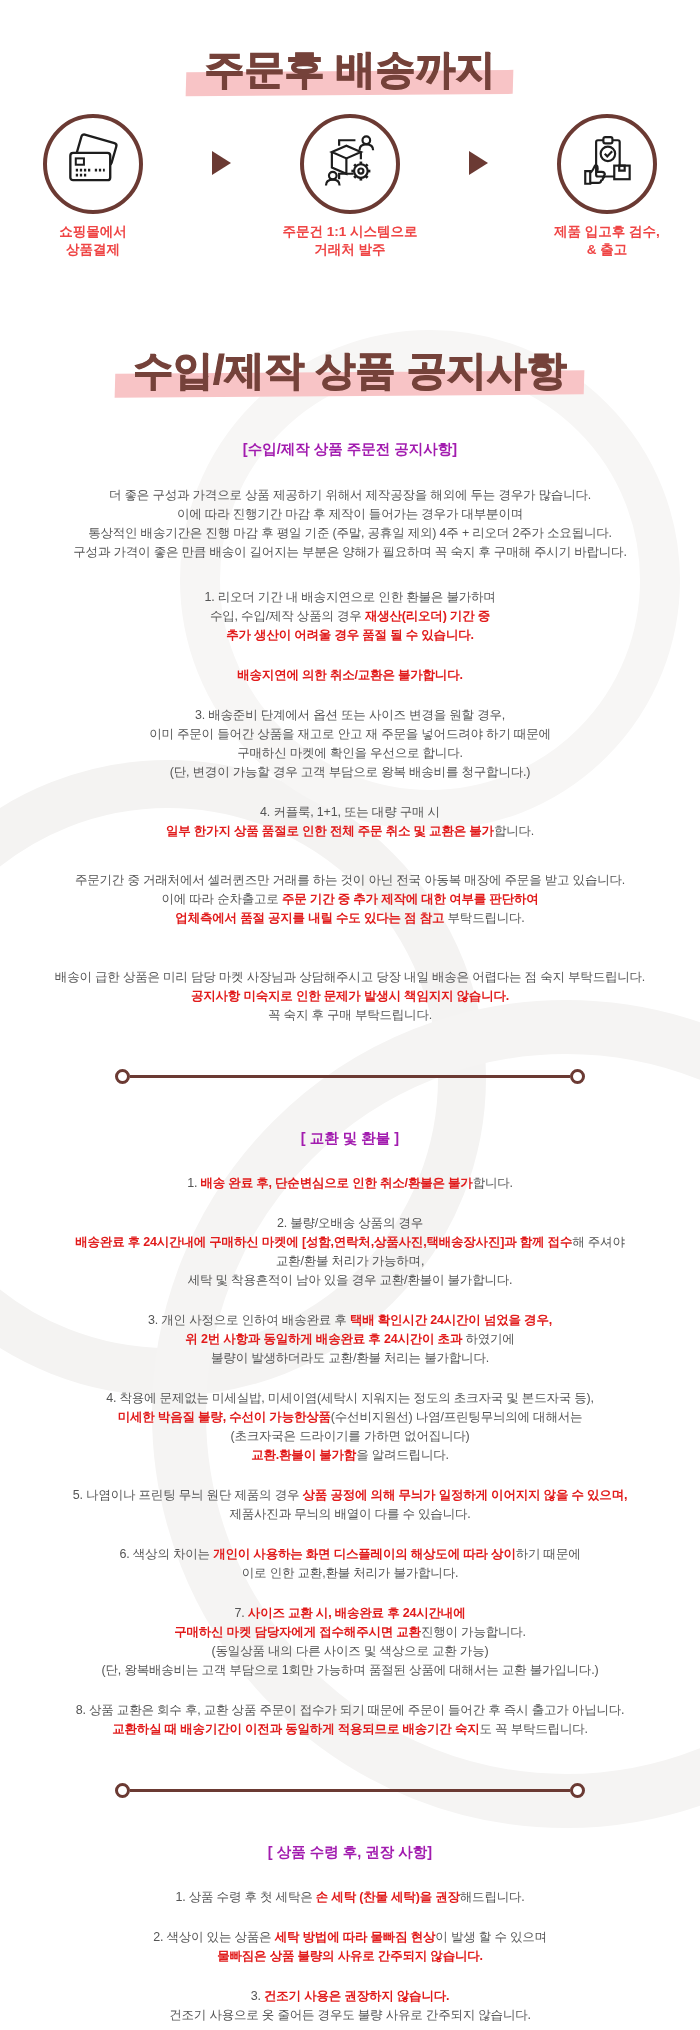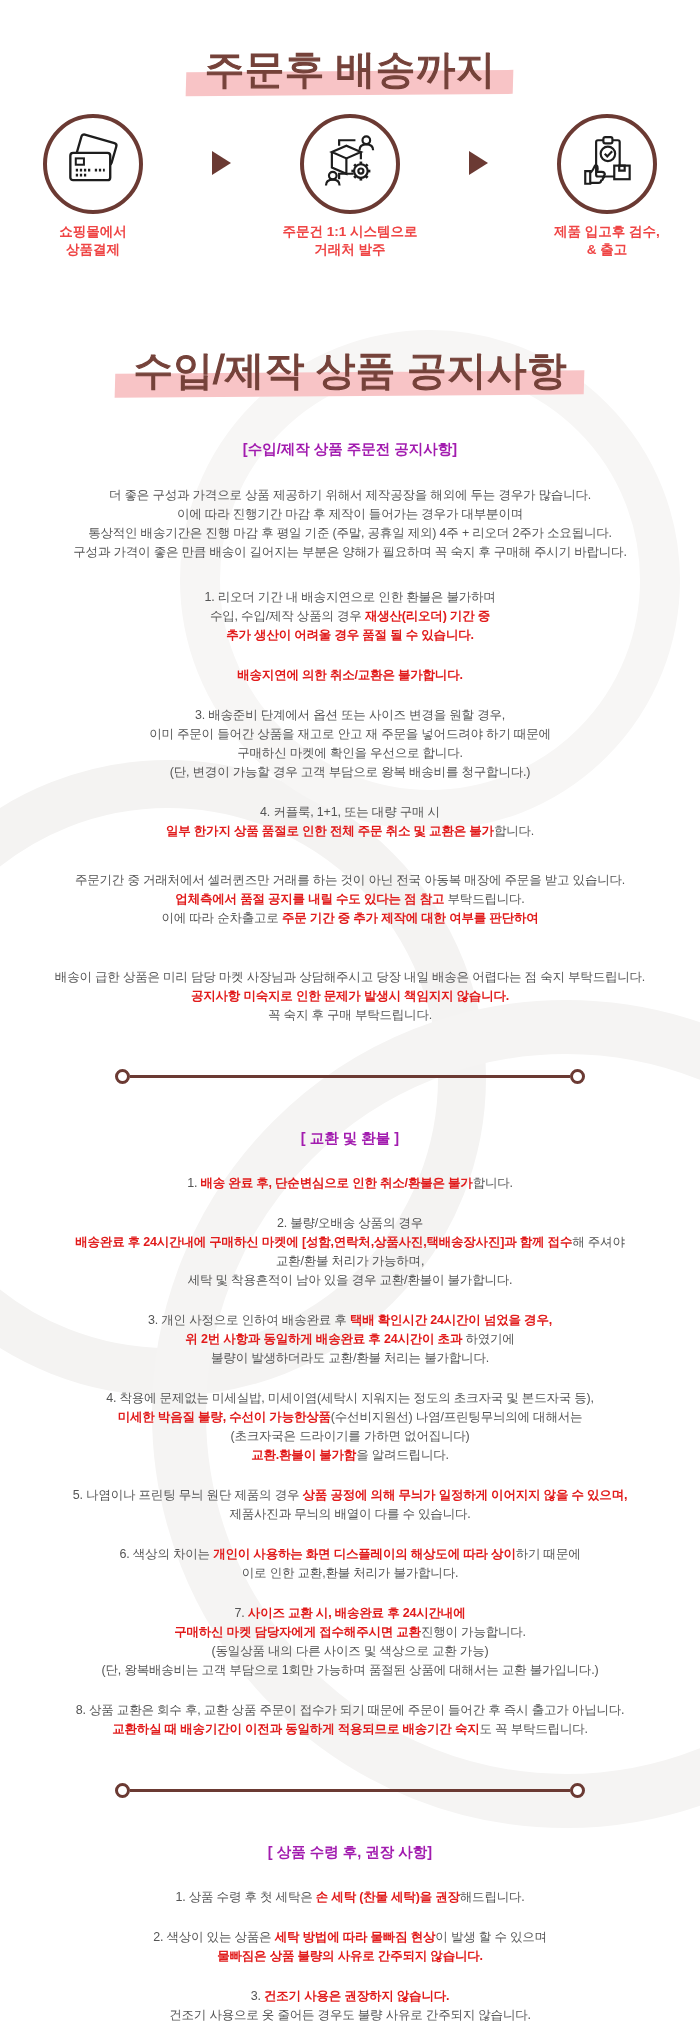--- a/index.html
+++ b/index.html
@@ -19,21 +19,21 @@
   .wm2{width:720px;height:720px;right:-280px;top:1000px;border:54px solid #f5f4f3;}
   .wm3{width:420px;height:420px;left:180px;top:330px;border:40px solid #f7f6f5;}
   .content{position:relative;z-index:1;padding-top:46px;}
 
   
   .big-title-wrap{text-align:center;}
   .big-title{
     position:relative;
     display:inline-block;
     font-size:40px;
-    font-weight:400;
+    font-weight:700;
     letter-spacing:0px;
     color:#75423a;
     line-height:1.15;
     z-index:1;
     -webkit-text-stroke:1.2px #75423a;
   }
   .big-title::after{
     content:"";
     position:absolute;
     left:-18px;right:-18px;
@@ -225,22 +225,22 @@
           <div><span>이미 주문이 들어간 상품을 재고로 안고 재 주문을 넣어드려야 하기 때문에</span></div>
           <div><span>구매하신 마켓에 확인을 우선으로 합니다.</span></div>
           <div><span>(단, 변경이 가능할 경우 고객 부담으로 왕복 배송비를 청구합니다.)</span></div>
         </div>
         <div class="para">
           <div><span>4. 커플룩, 1+1, 또는 대량 구매 시</span></div>
           <div><span class="red">일부 한가지 상품 품절로 인한 전체 주문 취소 및 교환은 불가</span><span>합니다.</span></div>
         </div>
         <div class="para" style="margin-top: 30px;">
           <div><span>주문기간 중 거래처에서 셀러퀸즈만 거래를 하는 것이 아닌 전국 아동복 매장에 주문을 받고 있습니다.</span></div>
+          <div><span>이에 따라 순차출고로 </span><span class="red">주문 기간 중 추가 제작에 대한 여부를 판단하여</span></div>
           <div><span class="red">업체측에서 품절 공지를 내릴 수도 있다는 점 참고 </span><span>부탁드립니다.</span></div>
-          <div><span>이에 따라 순차출고로 </span><span class="red">주문 기간 중 추가 제작에 대한 여부를 판단하여</span></div>
         </div>
         <div class="para" style="margin-top: 40px;">
           <div><span>배송이 급한 상품은 미리 담당 마켓 사장님과 상담해주시고 당장 내일 배송은 어렵다는 점 숙지 부탁드립니다.</span></div>
           <div><span class="red">공지사항 미숙지로 인한 문제가 발생시 책임지지 않습니다.</span></div>
           <div><span>꼭 숙지 후 구매 부탁드립니다.</span></div>
         </div>
         <div class="divider">
           <span class="dot"></span>
           <span class="rule"></span>
           <span class="dot"></span>

